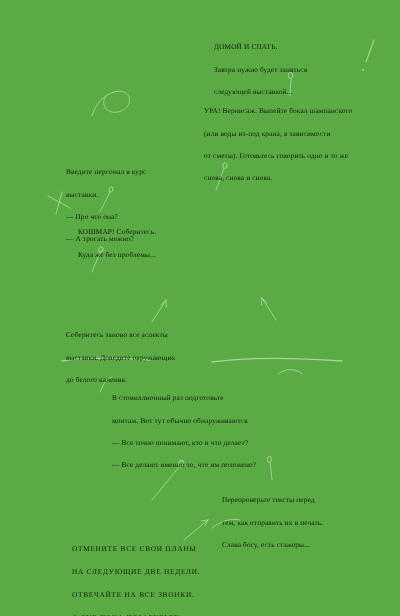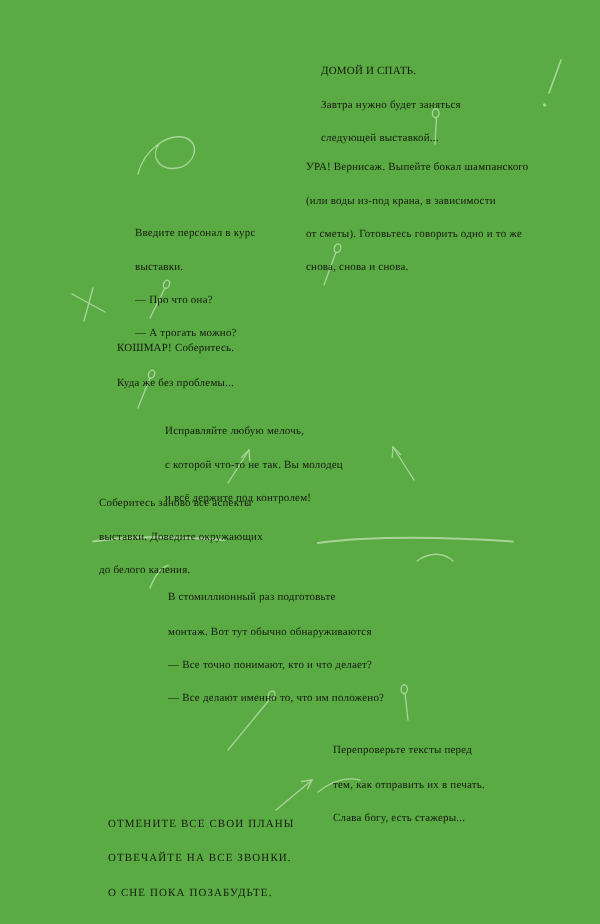--- a/index.html
+++ b/index.html
@@ -35,21 +35,21 @@
   }
   .note.caps {
     font-variant: normal;
     letter-spacing: 0.55px;
   }
   .note .line { display: block; }
 
   
   #note-home      { left: 214px; top: 30px;  width: 180px; }
   #note-vernisage { left: 204px; top: 94px;  width: 196px; }
-  #note-staff     { left: 66px;  top: 138px; width: 180px; margin-left: 24px; }
+  #note-staff     { left: 66px;  top: 155px; width: 180px; }
   #note-nightmare { left: 78px;  top: 215px; width: 180px; }
   #note-fix       { left: 110px; top: 270px; width: 200px; }
   #note-rethink   { left: 66px;  top: 318px; width: 140px; }
   #note-artists   { left: 214px; top: 318px; width: 186px; }
   #note-plan      { left: 112px; top: 381px; width: 236px; }
   #note-proofread { left: 222px; top: 483px; width: 172px; }
   #note-cancel    { left: 72px;  top: 531px; width: 210px; letter-spacing: 0.75px; line-height: 11.6px; }
 </style>
 </head>
 <body>
@@ -158,25 +158,20 @@
     <span class="line">выставки.</span>
     <span class="line">— Про что она?</span>
     <span class="line">— А трогать можно?</span>
   </div>
 
   <div class="note" id="note-nightmare">
     <span class="line">КОШМАР! Соберитесь.</span>
     <span class="line">Куда же без проблемы...</span>
   </div>
 
-  <div class="note" id="note-fix">
-    <span class="line">Исправляйте любую мелочь,</span>
-    <span class="line">с которой что-то не так. Вы молодец</span>
-    <span class="line">и всё держите под контролем!</span>
-  </div>
 
   <div class="note" id="note-rethink">
     <span class="line">Соберитесь заново все аспекты</span>
     <span class="line">выставки. Доведите окружающих</span>
     <span class="line">до белого каления.</span>
   </div>
 
 
   <div class="note" id="note-plan">
     <span class="line">В стомиллионный раз подготовьте</span>
@@ -186,17 +181,18 @@
   </div>
 
   <div class="note" id="note-proofread">
     <span class="line">Перепроверьте тексты перед</span>
     <span class="line">тем, как отправить их в печать.</span>
     <span class="line">Слава богу, есть стажеры...</span>
   </div>
 
   <div class="note caps" id="note-cancel">
     <span class="line">ОТМЕНИТЕ ВСЕ СВОИ ПЛАНЫ</span>
+    <span class="line">НА СЛЕДУЮЩИЕ ДВЕ НЕДЕЛИ.</span>
     <span class="line">ОТВЕЧАЙТЕ НА ВСЕ ЗВОНКИ.</span>
     <span class="line">О СНЕ ПОКА ПОЗАБУДЬТЕ.</span>
   </div>
 
 </div>
 
 </body></html>

